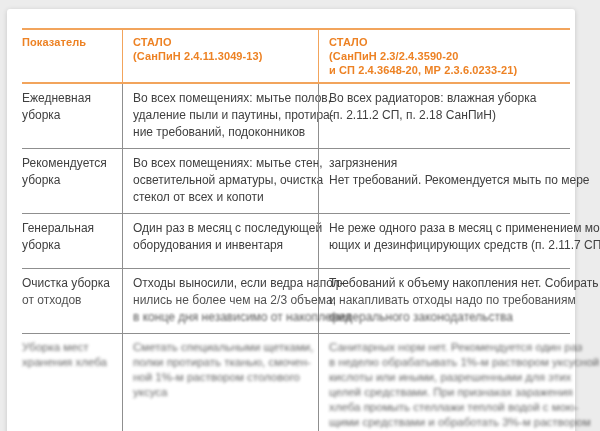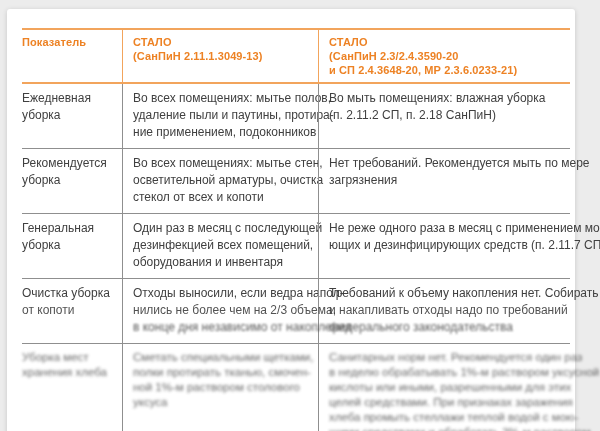--- a/index.html
+++ b/index.html
@@ -38,86 +38,85 @@
 <body>
 
 <div class="card">
   <div class="table">
       <div class="t-row head">
         <div class="cell c1">
           <div class="line">Показатель</div>
         </div>
         <div class="cell c2">
           <div class="line">СТАЛО</div>
-          <div class="line">(СанПиН 2.11.1.3049-13)</div>
+          <div class="line">(СанПиН 2.4.11.3049-13)</div>
         </div>
         <div class="cell c3">
           <div class="line">СТАЛО</div>
           <div class="line">(СанПиН 2.3/2.4.3590-20</div>
           <div class="line">и СП 2.4.3648-20, МР 2.3.6.0233-21)</div>
         </div>
       </div>
       <div class="t-row body r0">
         <div class="cell c1">
           <div class="line">Ежедневная</div>
           <div class="line">уборка</div>
         </div>
         <div class="cell c2">
           <div class="line">Во всех помещениях: мытье полов,</div>
           <div class="line">удаление пыли и паутины, протира-</div>
-          <div class="line">ние применением, подоконников</div>
+          <div class="line">ние требований, подоконников</div>
         </div>
         <div class="cell c3">
-          <div class="line">Во мыть помещениях: влажная уборка</div>
+          <div class="line">Во всех радиаторов: влажная уборка</div>
           <div class="line">(п. 2.11.2 СП, п. 2.18 СанПиН)</div>
         </div>
       </div>
       <div class="t-row body r1">
         <div class="cell c1">
           <div class="line">Рекомендуется</div>
           <div class="line">уборка</div>
         </div>
         <div class="cell c2">
           <div class="line">Во всех помещениях: мытье стен,</div>
           <div class="line">осветительной арматуры, очистка</div>
           <div class="line">стекол от всех и копоти</div>
         </div>
         <div class="cell c3">
+          <div class="line">загрязнения</div>
           <div class="line">Нет требований. Рекомендуется мыть по мере</div>
-          <div class="line">загрязнения</div>
         </div>
       </div>
       <div class="t-row body r2">
         <div class="cell c1">
           <div class="line">Генеральная</div>
           <div class="line">уборка</div>
         </div>
         <div class="cell c2">
           <div class="line">Один раз в месяц с последующей</div>
-          <div class="line">дезинфекцией всех помещений,</div>
           <div class="line">оборудования и инвентаря</div>
         </div>
         <div class="cell c3">
           <div class="line">Не реже одного раза в месяц с применением мо-</div>
           <div class="line">ющих и дезинфицирующих средств (п. 2.11.7 СП)</div>
         </div>
       </div>
       <div class="t-row body r3">
         <div class="cell c1">
           <div class="line">Очистка уборка</div>
-          <div class="line b1">от копоти</div>
+          <div class="line b1">от отходов</div>
         </div>
         <div class="cell c2">
           <div class="line">Отходы выносили, если ведра напол-</div>
           <div class="line b1">нились не более чем на 2/3 объема,</div>
           <div class="line b2">в конце дня независимо от накопления</div>
         </div>
         <div class="cell c3">
           <div class="line">Требований к объему накопления нет. Собирать</div>
-          <div class="line b1">и накапливать отходы надо по требований</div>
+          <div class="line b1">и накапливать отходы надо по требованиям</div>
           <div class="line b2">федерального законодательства</div>
         </div>
       </div>
       <div class="t-row body r4">
         <div class="cell c1">
           <div class="line b3">Уборка мест</div>
           <div class="line b3">хранения хлеба</div>
         </div>
         <div class="cell c2">
           <div class="line b3">Сметать специальными щетками,</div>

